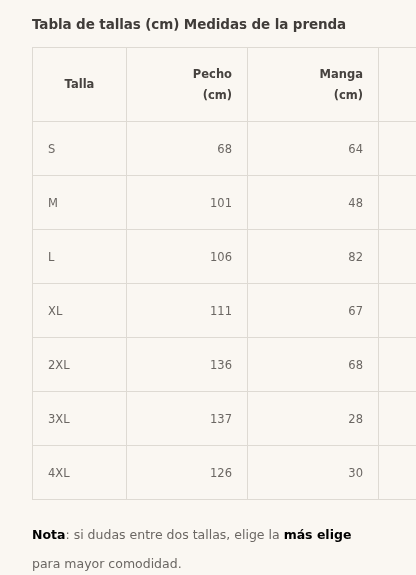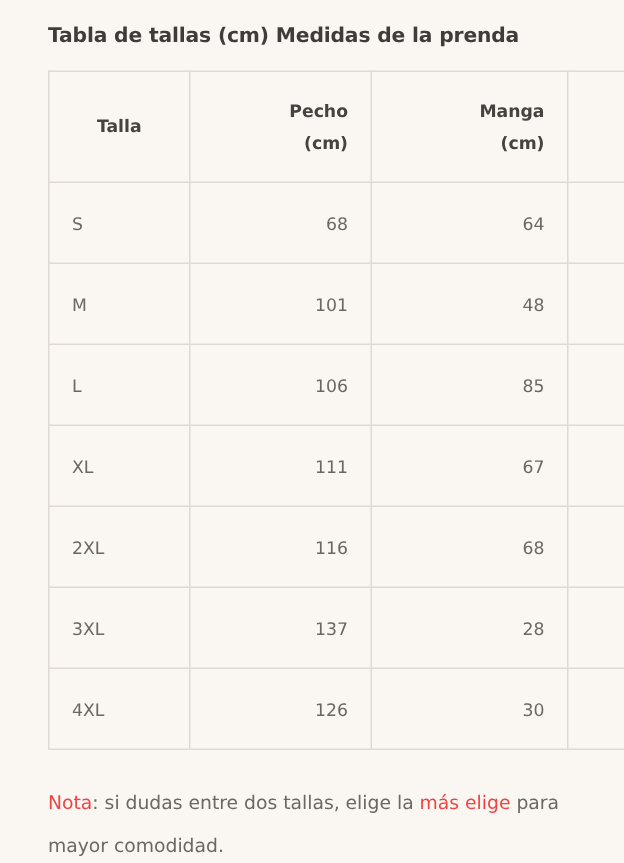--- a/index.html
+++ b/index.html
@@ -94,22 +94,22 @@
   .note {
     margin: 0;
     padding-top: 20px;
     font-size: 12.5px;
     line-height: 29px;
     color: #6b6763;
     max-width: 345px;
   }
 
   .note b {
-    color: #ef4444;
-    font-weight: normal;
+    color: #000000;
+    font-weight: bold;
   }
 </style>
 </head>
 <body>
 
 <div class="page">
 
   <h1 class="page-title">Tabla de tallas (cm) Medidas de la prenda</h1>
 
   <table class="size-table">
@@ -141,32 +141,32 @@
       </tr>
       <tr>
         <td class="cell-size">M</td>
         <td class="cell-value">101</td>
         <td class="cell-value">48</td>
         <td class="cell-value">67</td>
       </tr>
       <tr>
         <td class="cell-size">L</td>
         <td class="cell-value">106</td>
-        <td class="cell-value">85</td>
+        <td class="cell-value">82</td>
         <td class="cell-value">68</td>
       </tr>
       <tr>
         <td class="cell-size">XL</td>
         <td class="cell-value">111</td>
         <td class="cell-value">67</td>
         <td class="cell-value">69</td>
       </tr>
       <tr>
         <td class="cell-size">2XL</td>
-        <td class="cell-value">116</td>
+        <td class="cell-value">136</td>
         <td class="cell-value">68</td>
         <td class="cell-value">70</td>
       </tr>
       <tr>
         <td class="cell-size">3XL</td>
         <td class="cell-value">137</td>
         <td class="cell-value">28</td>
         <td class="cell-value">71</td>
       </tr>
       <tr>

